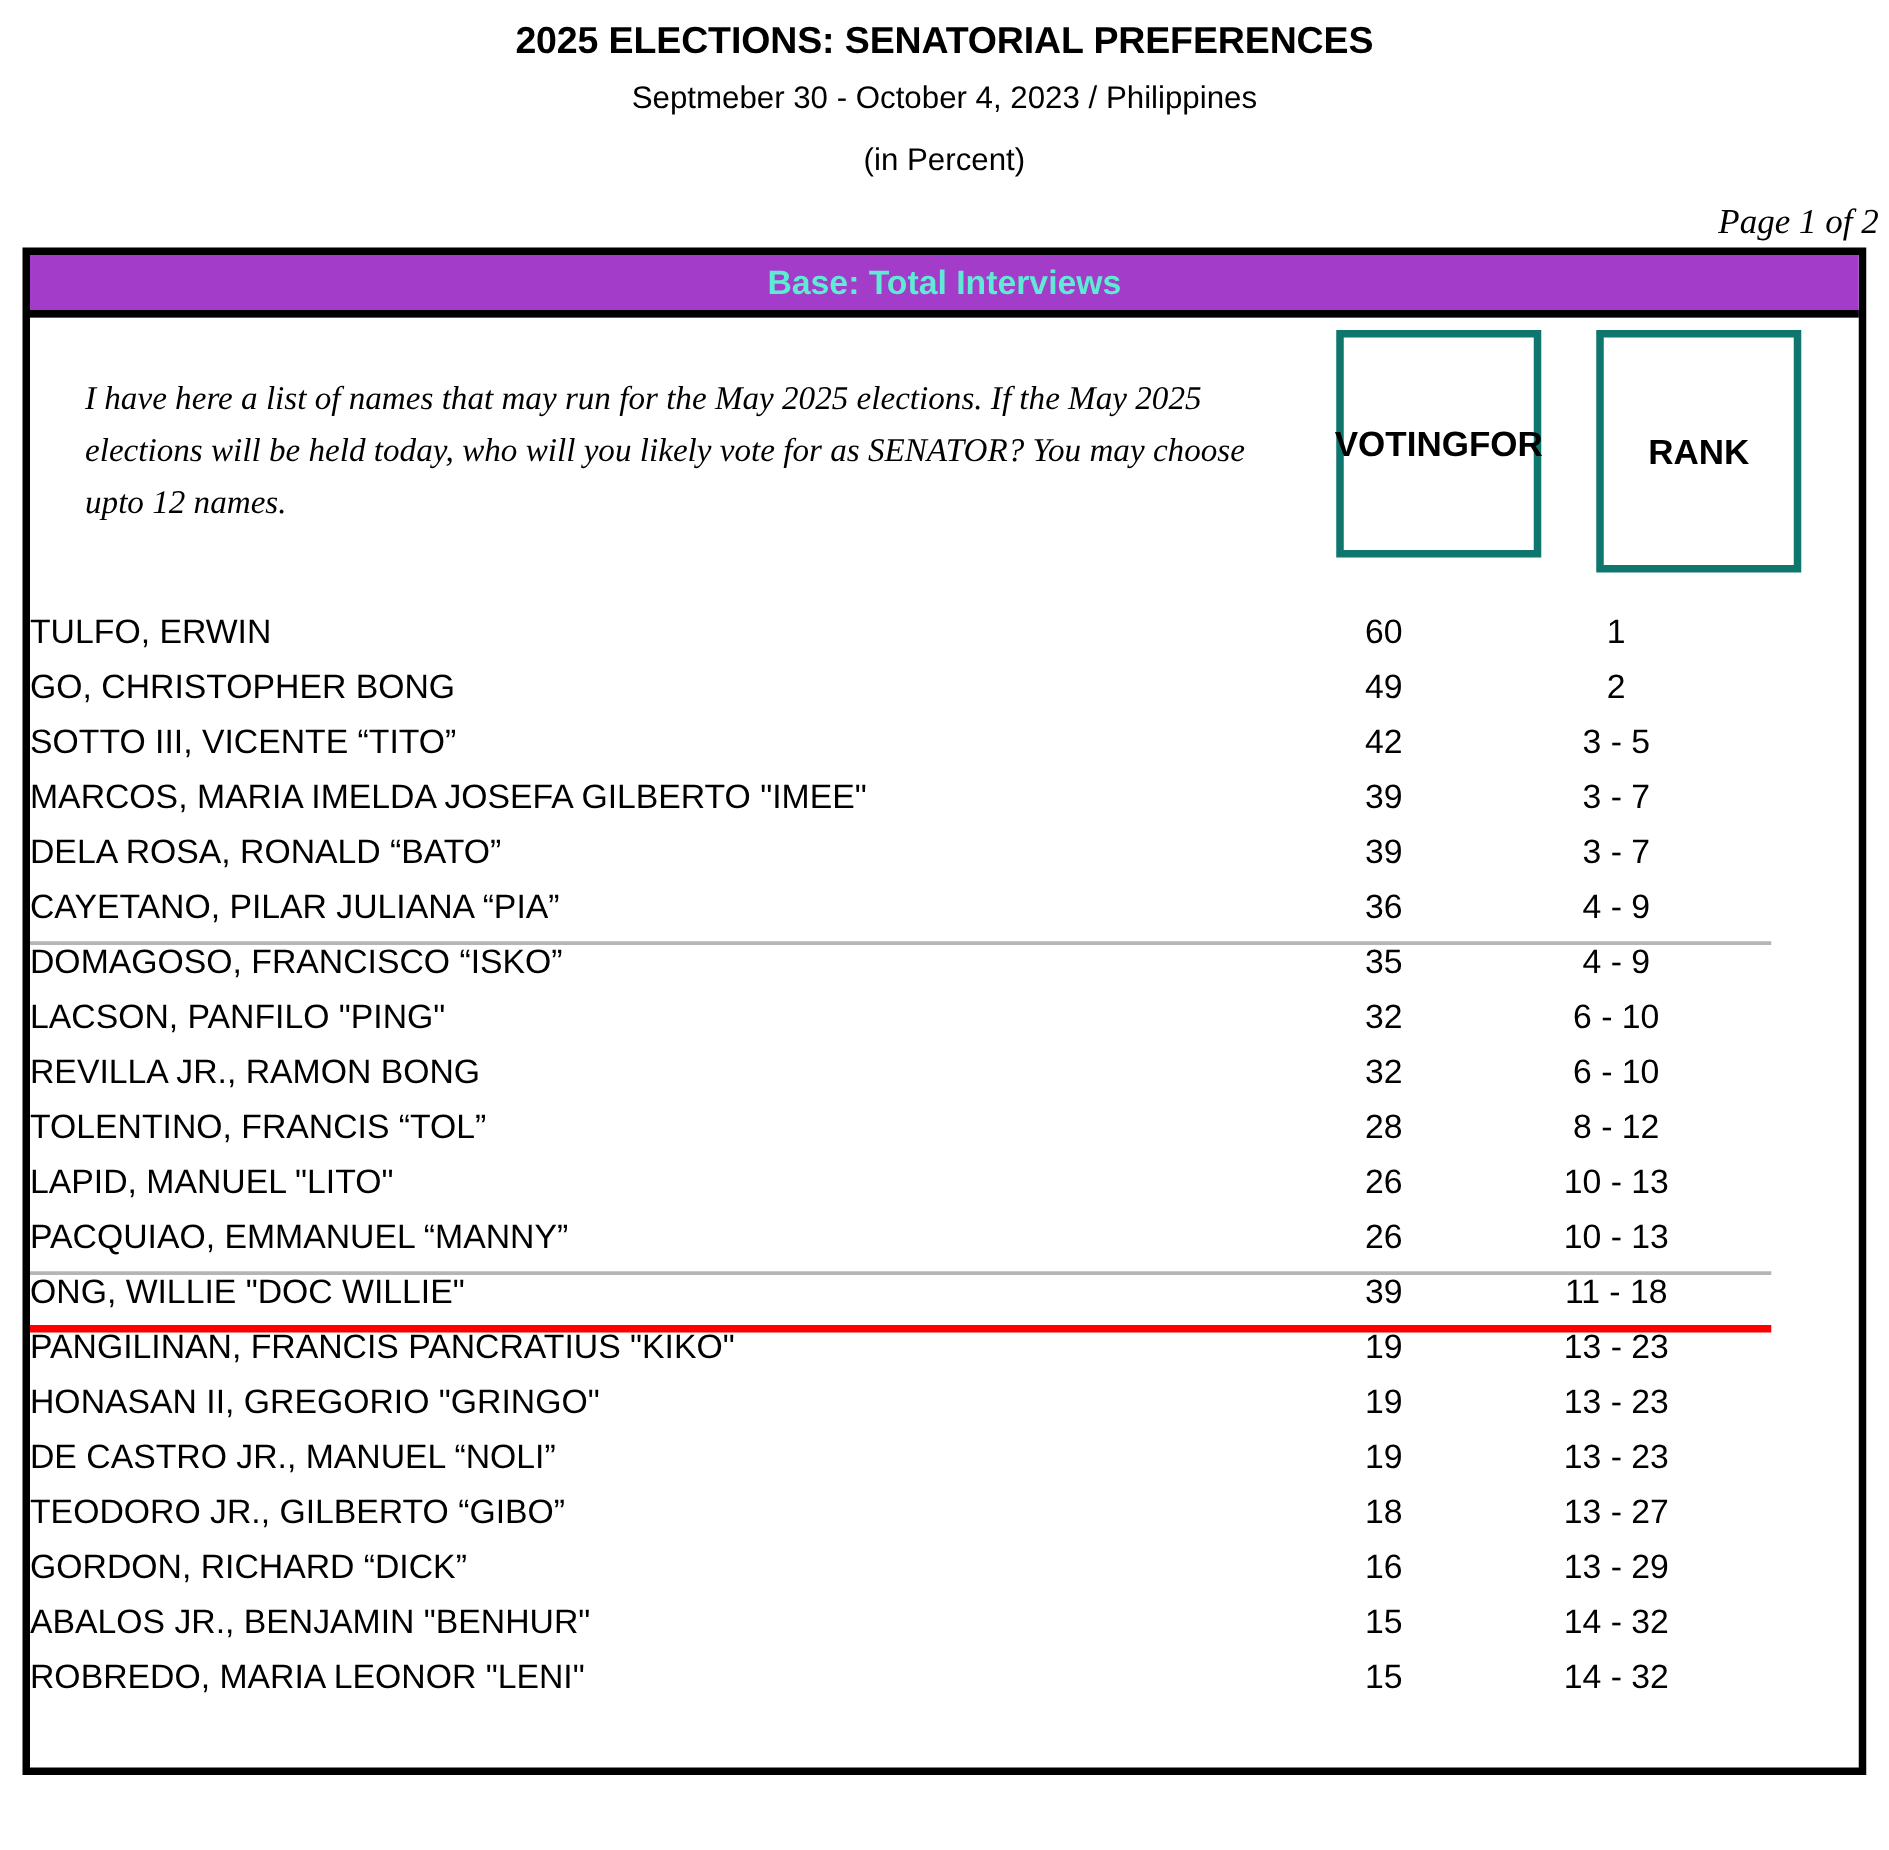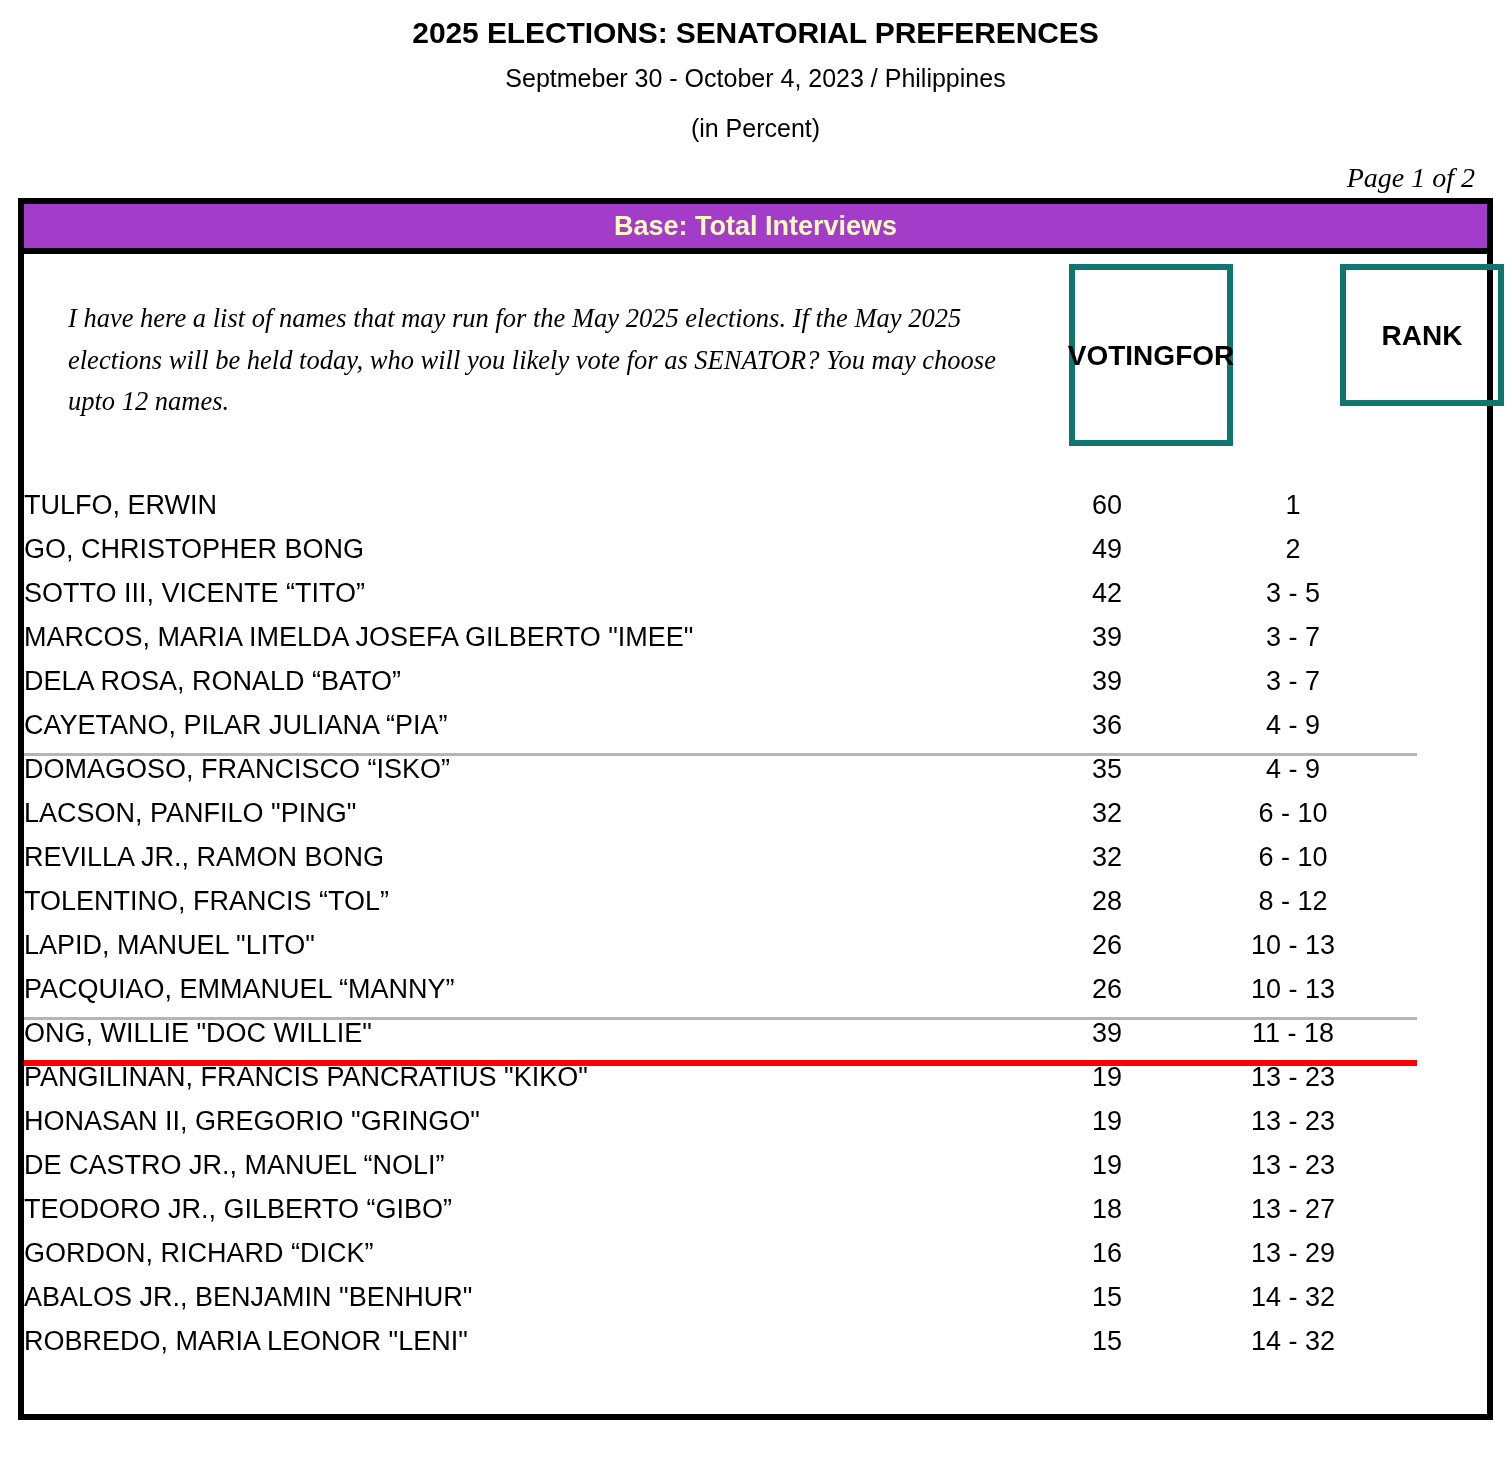--- a/index.html
+++ b/index.html
@@ -40,21 +40,21 @@
   }
   .title-unit {
     font-size: 25px;
     font-weight: normal;
     line-height: 1.45;
     margin-top: 14px;
   }
 
   .page-indicator-row {
     text-align: right;
-    padding-right: 36px;
+    padding-right: 8px;
     margin-top: 16px;
     height: 34px;
   }
   .page-indicator {
     font-size: 28px;
     font-style: italic;
     font-family: "Liberation Serif", serif;
   }
 
   
@@ -105,23 +105,23 @@
     font-size: 28px;
     font-weight: bold;
     line-height: 1.2;
   }
   .colhead-voting {
     left: 1045px;
     width: 164px;
     height: 182px;
   }
   .colhead-rank {
-    left: 1316px;
+    left: 1253px;
     width: 164px;
-    height: 142px;
+    height: 194px;
   }
 
   
   .rows {
     position: relative;
     padding-top: 8px;
   }
   .row {
     display: flex;
     align-items: baseline;
@@ -170,21 +170,21 @@
   <div class="title-date">Septmeber 30 - October 4, 2023 / Philippines</div>
   <div class="title-unit">(in Percent)</div>
 </div>
 
 <div class="page-indicator-row">
   <span class="page-indicator">Page 1 of 2</span>
 </div>
 
 <div class="table-frame">
 
-  <div class="base-banner" style="background: rgb(163, 60, 200); color: #fef9c3;">Base: Total Interviews</div>
+  <div class="base-banner" style="background: rgb(163, 60, 200); color: #5eead4;">Base: Total Interviews</div>
 
   <div class="head-area">
     <div class="question">I have here a list of names that may run for the May 2025 elections. If the May 2025 elections will be held today, who will you likely vote for as SENATOR? You may choose upto 12 names.</div>
     <div class="colhead-box colhead-voting">
         <span>VOTING</span>
         <br>
         <span>FOR</span>
       </div>
     <div class="colhead-box colhead-rank">RANK</div>
   </div>

